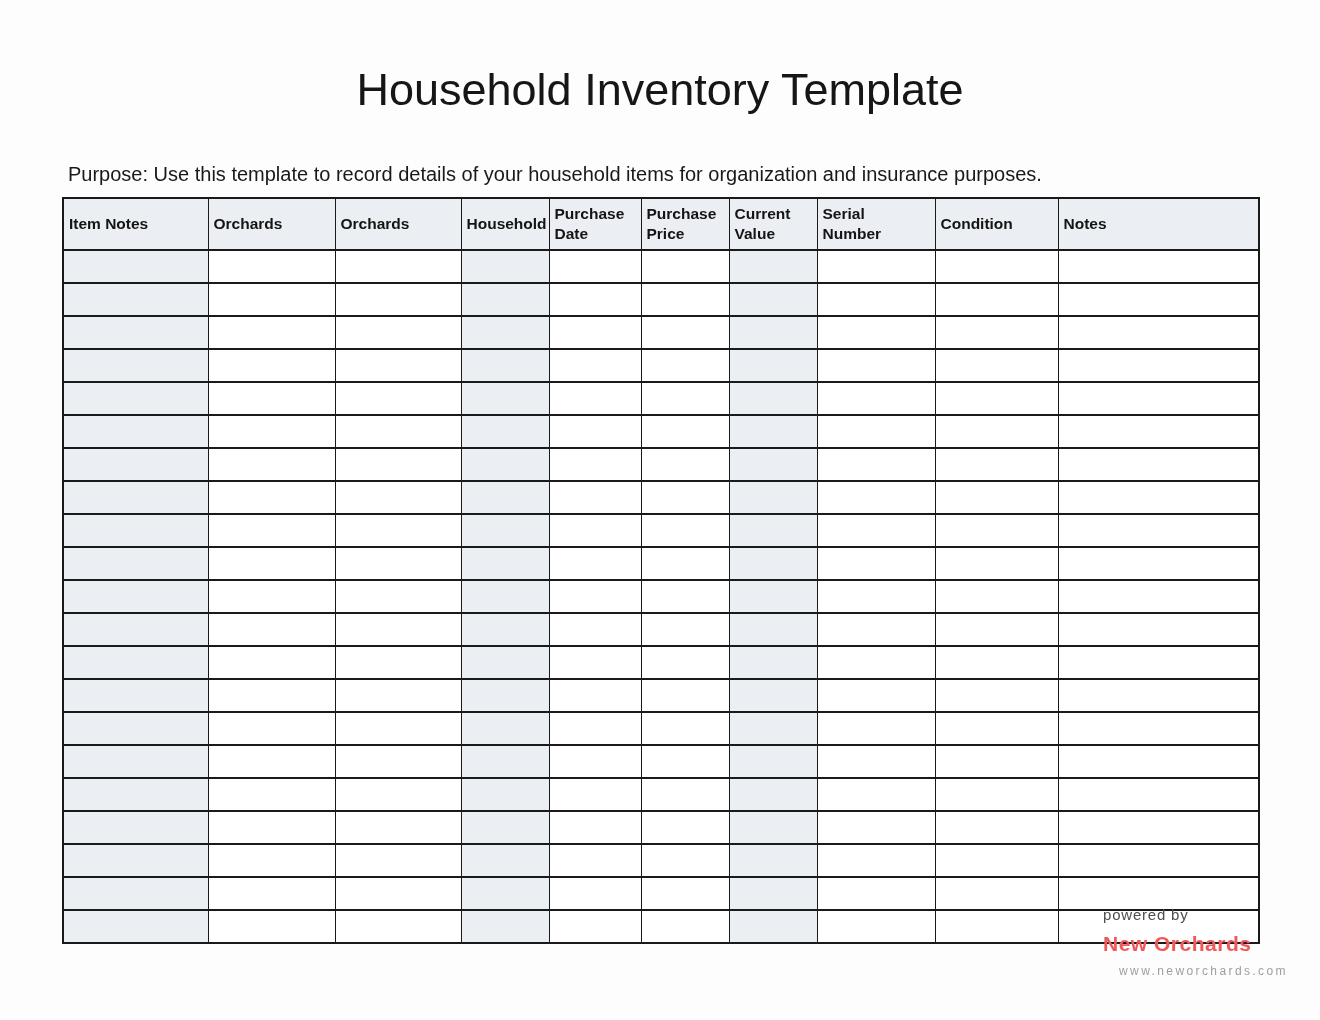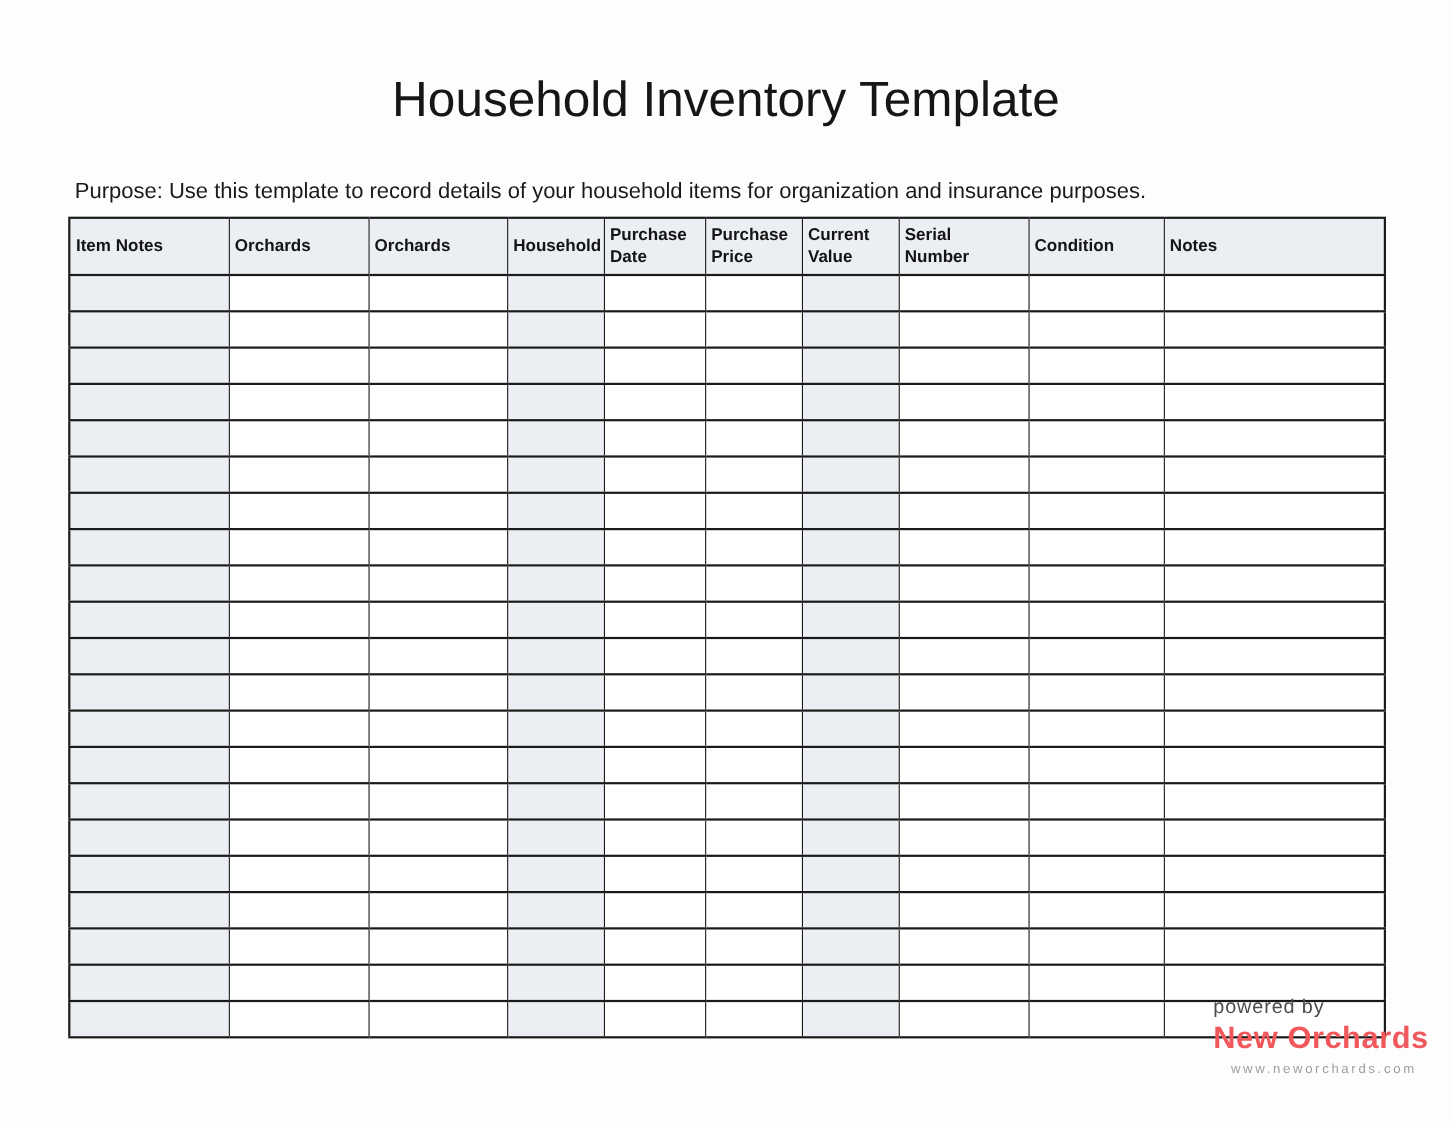--- a/index.html
+++ b/index.html
@@ -48,25 +48,25 @@
     padding: 2px 4px 2px 5px;
     height: 46px;
     line-height: 1.3;
     white-space: pre-line;
     color: #141414;
   }
   .inventory td { height: 29px; background: #ffffff; }
   .inventory td.shaded { background: var(--shaded); }
   .footer { position: absolute; left: 1103px; top: 905px; }
   .powered-by {
-    font-size: 18px; color: var(--powered-gray);
+    font-size: 15px; color: var(--powered-gray);
     letter-spacing: 0.8px; line-height: 20px;
   }
   .brand {
-    font-size: 28px; font-weight: 700;
+    font-size: 21px; font-weight: 700;
     color: var(--brand-red);
     line-height: 29px; margin-top: 4px;
     letter-spacing: 0.5px;
   }
   .website {
     font-size: 12px; color: var(--website-gray);
     letter-spacing: 2.4px; line-height: 15px; margin-top: 6px; margin-left: 16px;
   }
 </style>
 </head>

